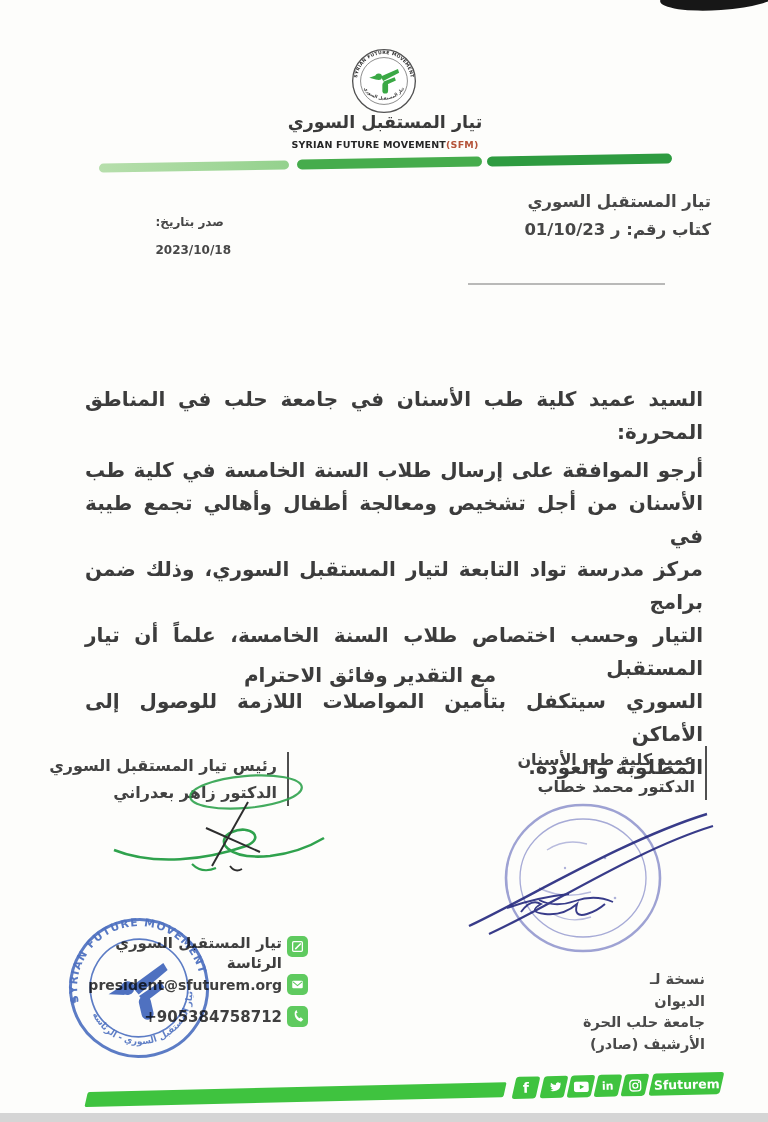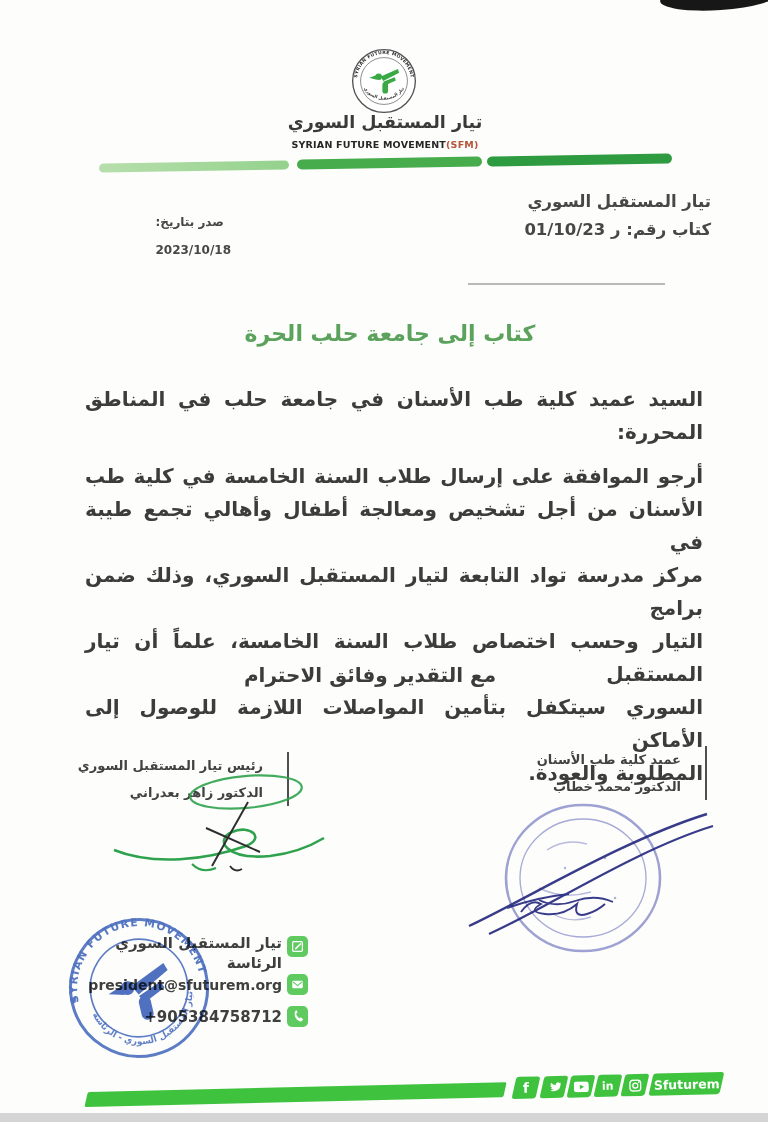--- a/index.html
+++ b/index.html
@@ -27,27 +27,27 @@
   
   .meta-right{right:57px; top:188px; text-align:right; font-size:16.5px;
     line-height:27.5px; color:#474747;}
   .meta-underline{left:468px; top:283px; width:197px; height:2px; background:#a8a8a8; opacity:.8;}
   .meta-left{right:537px; top:208px; text-align:left; font-size:12px;
     line-height:28px; color:#474747;}
   
   .title{left:234px; top:321px; width:312px; text-align:center; font-size:22px;
     font-weight:bold; color:#5ba25d;}
   .body{left:85px; top:383px; width:618px; font-size:20px; line-height:33px; color:#3c3c3c;}
-  .body .para2{margin-top:11px;}
+  .body .para2{margin-top:5px;}
   .line-j{text-align:justify; text-align-last:justify; -moz-text-align-last:justify;}
   .line-r{}
   .closing{left:230px; top:647px; width:280px; text-align:center; font-size:20px; color:#3c3c3c;margin-top:16px;}
   
-  .sig-block{text-align:right; font-size:13px; line-height:27px; color:#424242;
-    border-right:2.5px solid #4f4f4f; padding-right:24px;}
+  .sig-block{text-align:right; font-size:16px; line-height:27px; color:#424242;
+    border-right:2.5px solid #4f4f4f; padding-right:10px;}
   .sig-dean{right:61px; top:746px;}
   .sig-president{right:479px; top:752px;}
   .dean-stamp{left:455px; top:788px; width:268px; height:168px;}
   .pres-sig{left:98px; top:766px; width:248px; height:118px;}
   
   .c-icon{left:287px; width:21px; height:21px; background:#5fca5f; border-radius:5px;
     display:flex; align-items:center; justify-content:center;}
   .c-text{right:486px; text-align:right; font-weight:bold; color:#3f3f3f;}
   .c-row1{top:933px; font-size:15px; line-height:20px; direction:rtl;}
   .c-row2{top:977px; font-size:14px; direction:ltr;}
@@ -109,21 +109,20 @@
   <div class="abs ar meta-right">
     <div>تيار المستقبل السوري</div>
     <div>كتاب رقم: ر 01/10/23</div>
   </div>
   <div class="abs meta-underline"></div>
   <div class="abs ar meta-left">
     <div>صدر بتاريخ:</div>
     <div>2023/10/18</div>
   </div>
 
-  <div class="abs title">كتاب إلى جامعة حلب الحرة</div>
 
   <div class="abs ar body">
     <div class="line-j">السيد عميد كلية طب الأسنان في جامعة حلب في المناطق</div>
     <div class="line-r">المحررة:</div>
     <div class="para2">
       <div class="line-j">أرجو الموافقة على إرسال طلاب السنة الخامسة في كلية طب</div>
       <div class="line-j">الأسنان من أجل تشخيص ومعالجة أطفال وأهالي تجمع طيبة في</div>
       <div class="line-j">مركز مدرسة تواد التابعة لتيار المستقبل السوري، وذلك ضمن برامج</div>
       <div class="line-j">التيار وحسب اختصاص طلاب السنة الخامسة، علماً أن تيار المستقبل</div>
       <div class="line-j">السوري سيتكفل بتأمين المواصلات اللازمة للوصول إلى الأماكن</div>
@@ -215,20 +214,26 @@
     <text font-size="11.5" font-weight="bold" fill="#3c63bd" letter-spacing="1.2" opacity=".95">
       <textPath href="#fs-top" startOffset="50%" text-anchor="middle">SYRIAN FUTURE MOVEMENT</textPath>
     </text>
     <text font-size="9.5" font-weight="bold" fill="#3c63bd" opacity=".9">
       <textPath href="#fs-bot" startOffset="50%" text-anchor="middle">تيار المستقبل السوري - الرئاسة</textPath>
     </text>
     <use href="#falcon" fill="#3c63bd" transform="translate(80,82) scale(.92) translate(-50,-50)"></use>
     <path d="M6 77 c2 -5 8 -3 6 1 c-1 3 -5 4 -6 -1 z" fill="#3c63bd" opacity=".8"></path>
   </svg>
 
+  <div class="abs ar copy-to">
+    <div>نسخة لـ</div>
+    <div>الديوان</div>
+    <div>جامعة حلب الحرة</div>
+    <div>الأرشيف (صادر)</div>
+  </div>
 
   <div class="abs social">
     <div class="longbar"></div>
     <div class="tile t-fb">
       <span class="glyph-letter">f</span>
     </div>
     <div class="tile t-tw">
       <svg width="14" height="12" viewBox="0 0 16 14">
         <path fill="#fff" d="M2 11 q3 .6 5.5 -1 q-2.3 -.2 -3.1 -2 l1.6 .1 q-2.4 -1 -2.3 -3.2 l1.5 .6 q-1.7 -1.8 -.6 -3.6 q2.4 2.7 5.6 2.9 q-.4 -2.4 1.8 -3 q1.4 -.4 2.5 .7 l1.8 -.6 -.9 1.6 1.5 -.2 -1.3 1.3 q.1 4.6 -4.6 6.6 q-2.4 1 -5 .8 z"></path>
       </svg>

